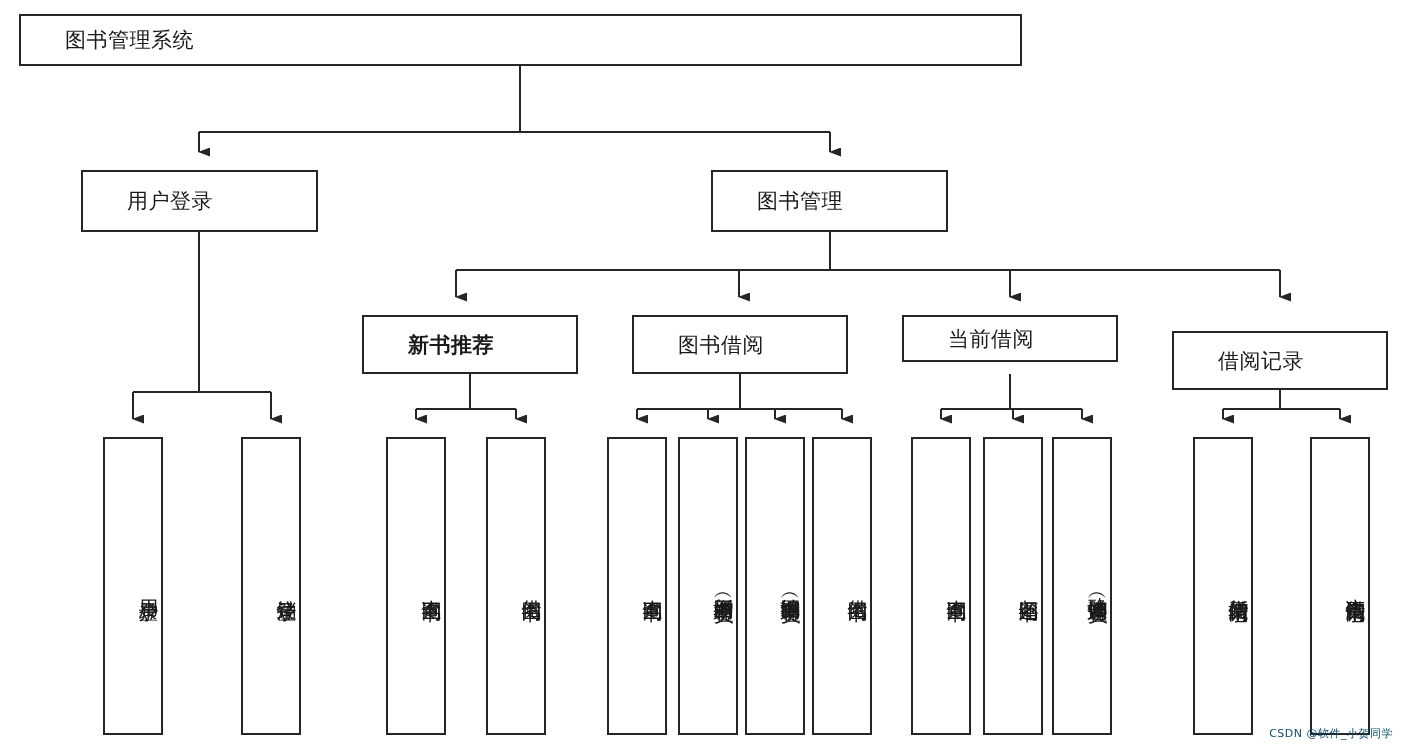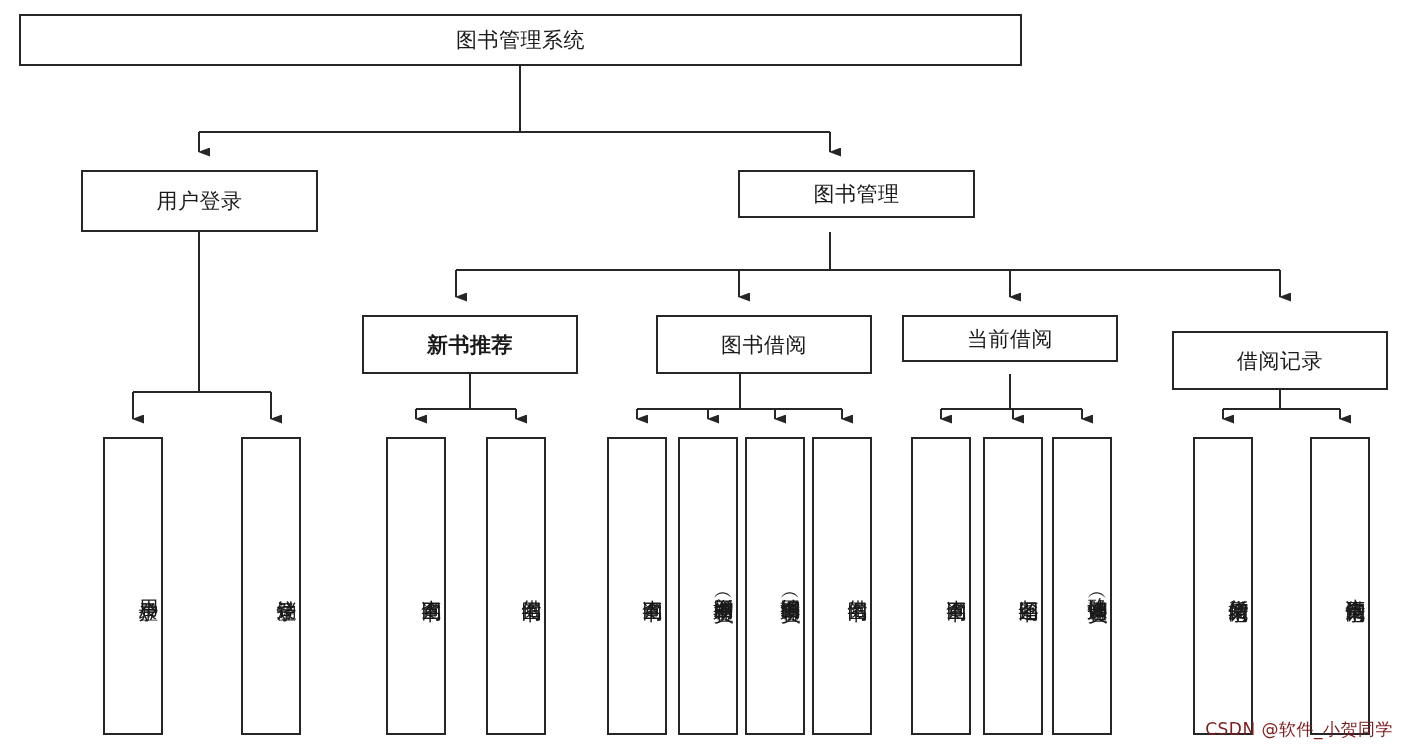--- a/index.html
+++ b/index.html
@@ -25,22 +25,22 @@
     width: 1405px;
     height: 747px;
   }
   .node {
     position: absolute;
     box-sizing: border-box;
     background: #ffffff;
     border: 2px solid #262626;
     display: flex;
     align-items: center;
-    justify-content: center;
     color: #1a1a1a;
+    padding-left: 44px;
   }
   .node.horizontal {
     font-size: 21px;
     letter-spacing: 0.5px;
   }
   .node.vertical {
     writing-mode: vertical-rl;
     text-orientation: upright;
     font-size: 20px;
     line-height: 1.22;
@@ -55,22 +55,22 @@
     display: block;
     white-space: nowrap;
   }
   .node-label {
     pointer-events: none;
   }
   #watermark {
     position: absolute;
     right: 12px;
     bottom: 6px;
-    font-size: 17px;
-    color: #7f1d1d;
+    font-size: 11px;
+    color: #0c4a6e;
     letter-spacing: 0.5px;
     white-space: nowrap;
   }
 </style>
 </head>
 <body>
 
 <div id="diagram-root">
 
   <svg id="diagram-svg" viewBox="0 0 1405 747" xmlns="http://www.w3.org/2000/svg">
@@ -123,28 +123,28 @@
     </g>
   </svg>
 
   <div class="node horizontal" style="left: 19px; top: 14px; width: 1003px; height: 52px;">
     <span class="node-label">图书管理系统</span>
   </div>
 
   <div class="node horizontal" style="left: 81px; top: 170px; width: 237px; height: 62px;">
     <span class="node-label">用户登录</span>
   </div>
-  <div class="node horizontal" style="left: 711px; top: 170px; width: 237px; height: 48px; margin-left: 27px;">
+  <div class="node horizontal" style="left: 711px; top: 170px; width: 237px; height: 62px;">
     <span class="node-label">图书管理</span>
   </div>
 
   <div class="node horizontal" style="left: 362px; top: 315px; width: 216px; height: 59px; font-weight: bold;">
     <span class="node-label">新书推荐</span>
   </div>
-  <div class="node horizontal" style="left: 632px; top: 315px; width: 216px; height: 59px; margin-left: 24px;">
+  <div class="node horizontal" style="left: 632px; top: 315px; width: 216px; height: 59px;">
     <span class="node-label">图书借阅</span>
   </div>
   <div class="node horizontal" style="left: 902px; top: 315px; width: 216px; height: 47px;">
     <span class="node-label">当前借阅</span>
   </div>
   <div class="node horizontal" style="left: 1172px; top: 315px; width: 216px; height: 59px; margin-top: 16px;">
     <span class="node-label">借阅记录</span>
   </div>
 
   <div class="node vertical" style="left: 103px; top: 437px; width: 60px; height: 298px;">

